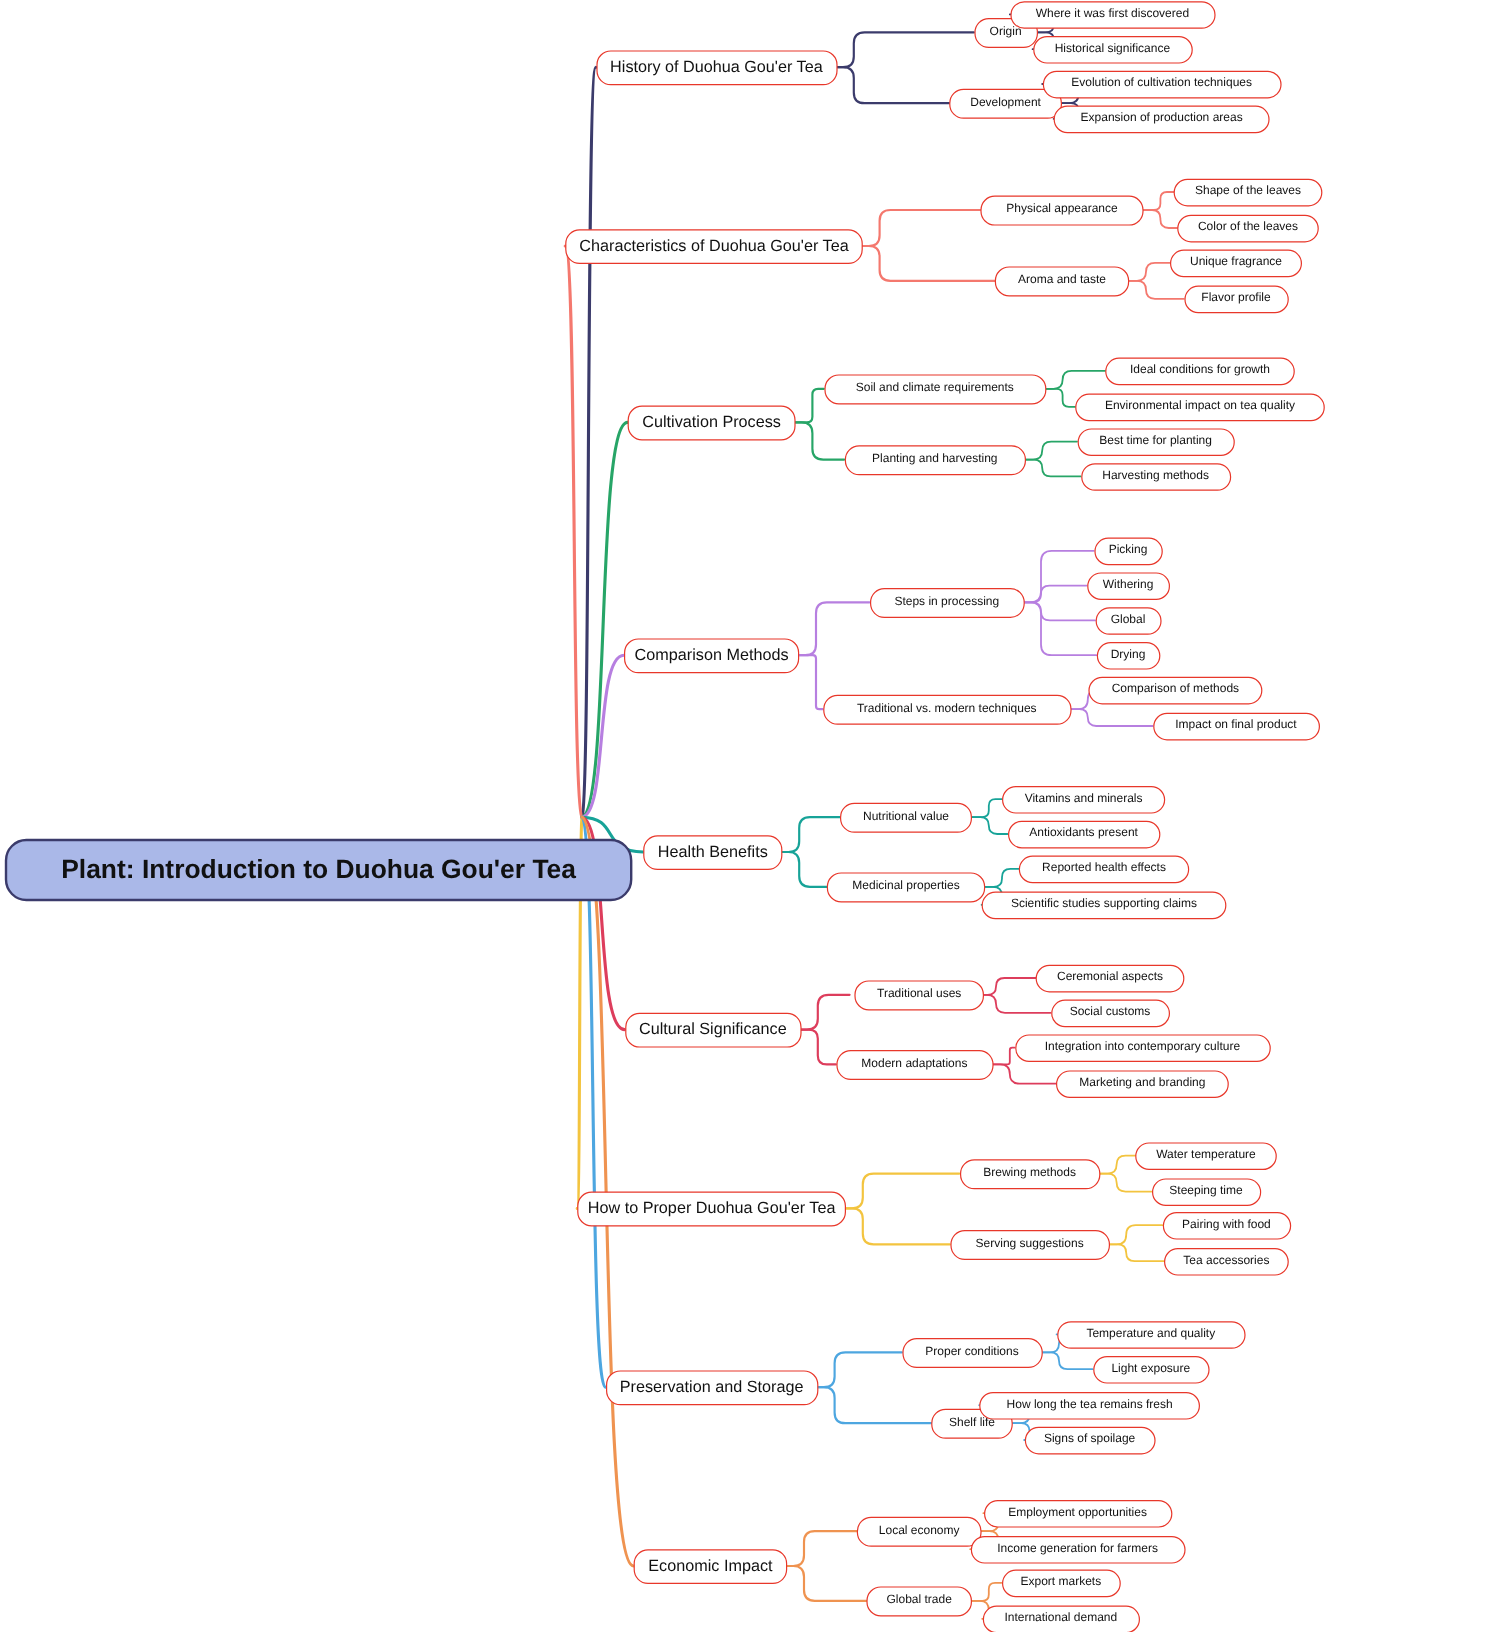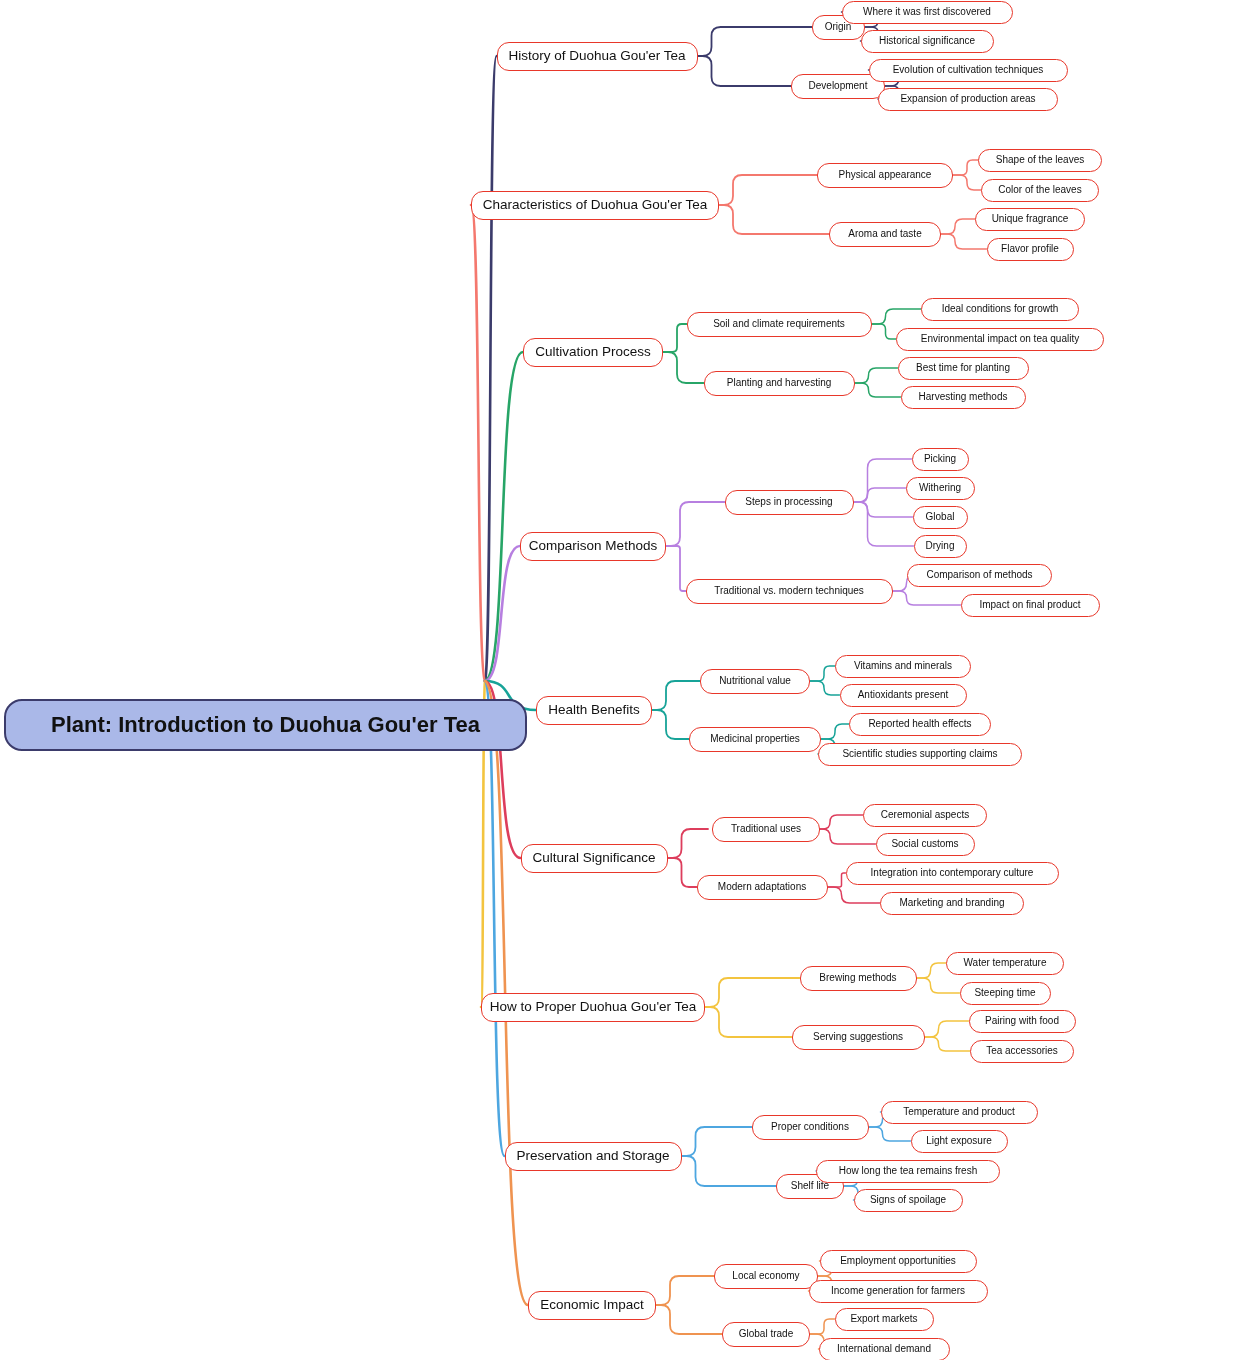--- a/index.html
+++ b/index.html
@@ -177,21 +177,21 @@
       <div class="node lvl3" style="left: 880px; top: 891.5px; width: 144px; height: 23px;">Marketing and branding</div>
       <div class="node lvl1" style="left: 481px; top: 992.5px; width: 224px; height: 29px;">How to Proper Duohua Gou'er Tea</div>
       <div class="node lvl2" style="left: 799.5px; top: 965.5px; width: 117px; height: 25px;">Brewing methods</div>
       <div class="node lvl3" style="left: 946px; top: 951.5px; width: 118px; height: 23px;">Water temperature</div>
       <div class="node lvl3" style="left: 959.5px; top: 981.5px; width: 91px; height: 23px;">Steeping time</div>
       <div class="node lvl2" style="left: 791.5px; top: 1024.5px; width: 133px; height: 25px;">Serving suggestions</div>
       <div class="node lvl3" style="left: 968.5px; top: 1009.5px; width: 107px; height: 23px;">Pairing with food</div>
       <div class="node lvl3" style="left: 970px; top: 1039.5px; width: 104px; height: 23px;">Tea accessories</div>
       <div class="node lvl1" style="left: 504.5px; top: 1141.5px; width: 177px; height: 29px; text-align: center;">Preservation and Storage</div>
       <div class="node lvl2" style="left: 751.5px; top: 1114.5px; width: 117px; height: 25px;">Proper conditions</div>
-      <div class="node lvl3" style="left: 880.5px; top: 1100.5px; width: 157px; height: 23px;">Temperature and product</div>
+      <div class="node lvl3" style="left: 880.5px; top: 1100.5px; width: 157px; height: 23px;">Temperature and quality</div>
       <div class="node lvl3" style="left: 910.5px; top: 1129.5px; width: 97px; height: 23px;">Light exposure</div>
       <div class="node lvl2" style="left: 776px; top: 1173.5px; width: 68px; height: 25px;">Shelf life</div>
       <div class="node lvl3" style="left: 816px; top: 1159.5px; width: 184px; height: 23px;">How long the tea remains fresh</div>
       <div class="node lvl3" style="left: 853.5px; top: 1188.5px; width: 109px; height: 23px;">Signs of spoilage</div>
       <div class="node lvl1" style="left: 528px; top: 1290.5px; width: 128px; height: 29px;">Economic Impact</div>
       <div class="node lvl2" style="left: 714px; top: 1263.5px; width: 104px; height: 25px;">Local economy</div>
       <div class="node lvl3" style="left: 819.5px; top: 1249.5px; width: 157px; height: 23px;">Employment opportunities</div>
       <div class="node lvl3" style="left: 808.5px; top: 1279.5px; width: 179px; height: 23px;">Income generation for farmers</div>
       <div class="node lvl2" style="left: 722px; top: 1321.5px; width: 88px; height: 25px;">Global trade</div>
       <div class="node lvl3" style="left: 834.5px; top: 1307.5px; width: 99px; height: 23px;">Export markets</div>

